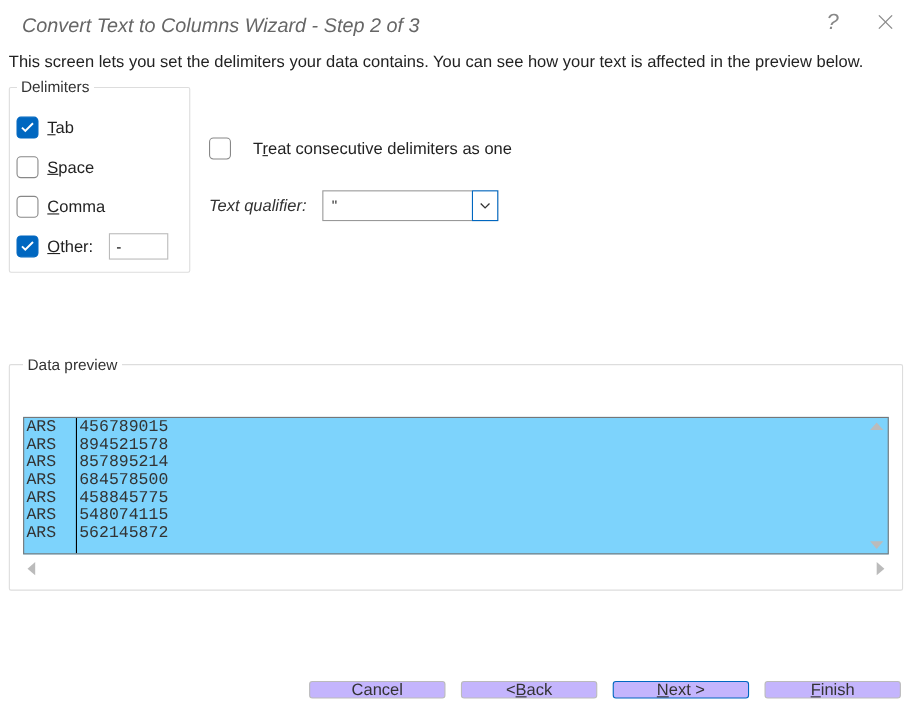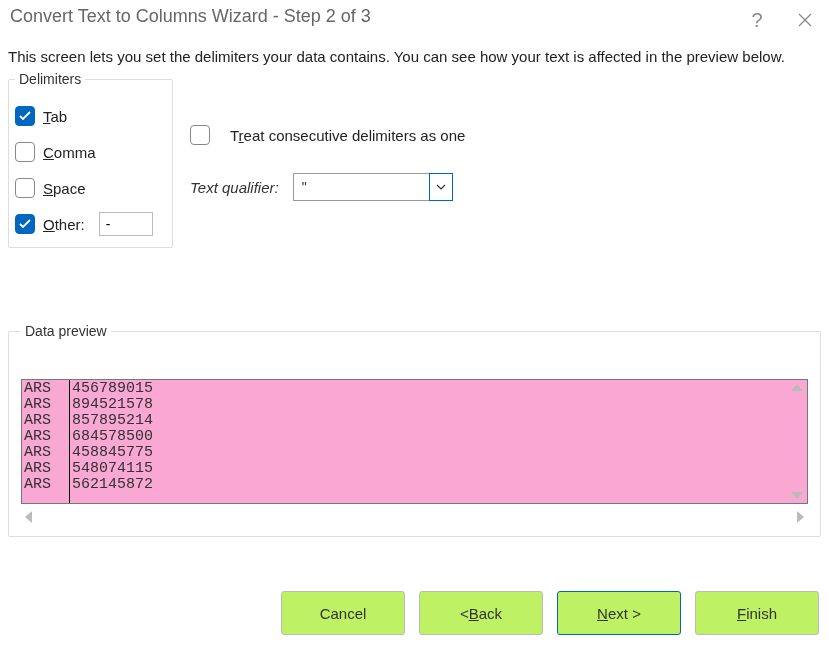--- a/index.html
+++ b/index.html
@@ -7,23 +7,24 @@
     margin: 0; padding: 0;
     width: 829px; height: 645px;
     font-family: "Segoe UI", Arial, sans-serif;
     font-size: 14px;
     background: #ffffff;
     color: #333;
     overflow: hidden;
   }
   .titlebar {
     display: flex;
-    align-items: flex-start;
-    padding: 6px 10px 6px 10px;
+    align-items: flex-end;
+    padding: 6px 10px 6px 20px;
     height: 40px;
+    font-style: italic;
   }
   .titlebar-title {
     font-size: 18px;
     color: #666;
     flex: 1;
   }
   .titlebar-btn {
     width: 28px; height: 28px;
     display: flex;
     align-items: center;
@@ -147,21 +148,21 @@
     margin: 0;
   }
   .preview-box {
     position: relative;
     border: 1px solid #777;
     height: 125px;
     overflow: hidden;
     font-family: "Courier New", monospace;
     font-size: 15px;
     line-height: 16px;
-    background: #f9a8d4;
+    background: #7dd3fc;
   }
   .preview-table {
     display: flex;
     height: 100%;
   }
   .preview-col {
     border-right: 1px solid #000;
     padding: 1px 4px 0 2px;
     white-space: pre;
   }
@@ -204,24 +205,24 @@
     padding: 6px 4px 0 4px;
   }
   .buttons {
     position: absolute;
     right: 10px;
     bottom: 10px;
     display: flex;
     gap: 14px;
   }
   .btn {
-    width: 124px; height: 44px;
+    width: 124px; height: 16px;
     border: 1px solid #bbb;
     border-radius: 3px;
-    background: #bef264;
+    background: #c4b5fd;
     font-size: 15px;
     display: flex;
     align-items: center;
     justify-content: center;
     cursor: pointer;
     margin-top: 16px;
   }
   .btn.primary {
     border: 1.5px solid #0067c0;
   }
@@ -255,28 +256,28 @@
           </svg>
       </div>
       <span class="chk-label"><span class="ul">T</span><span>ab</span></span>
     </div>
 
 
     <div class="chk-row">
       <div class="chk">
         
       </div>
-      <span class="chk-label"><span class="ul">C</span><span>omma</span></span>
+      <span class="chk-label"><span class="ul">S</span><span>pace</span></span>
     </div>
 
     <div class="chk-row">
       <div class="chk">
         
       </div>
-      <span class="chk-label"><span class="ul">S</span><span>pace</span></span>
+      <span class="chk-label"><span class="ul">C</span><span>omma</span></span>
     </div>
 
     <div class="chk-row">
       <div class="chk checked">
         <svg width="12" height="10" viewBox="0 0 12 10">
             <path d="M1 5 L4 8 L11 1" stroke="#fff" stroke-width="1.8" fill="none"></path>
           </svg>
       </div>
       <span class="chk-label"><span class="ul">O</span><span>ther:</span></span>
       <input class="other-input" value="-" style="">

